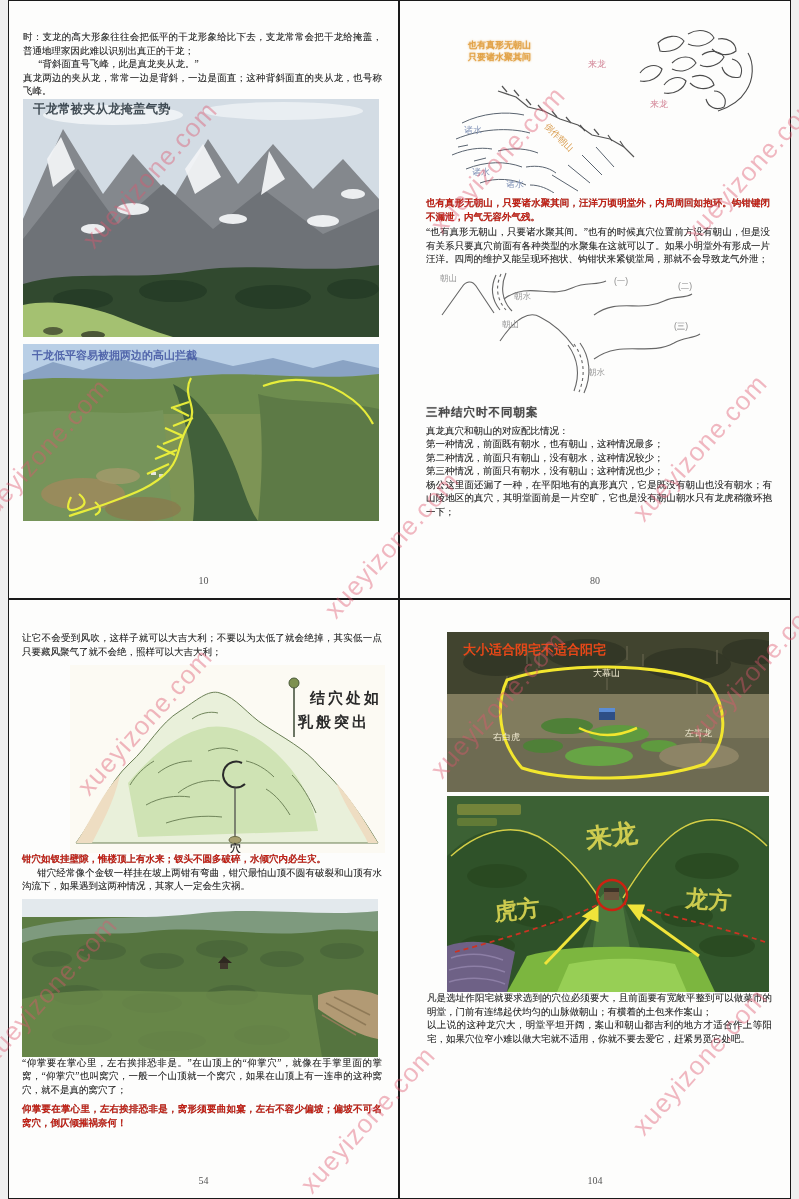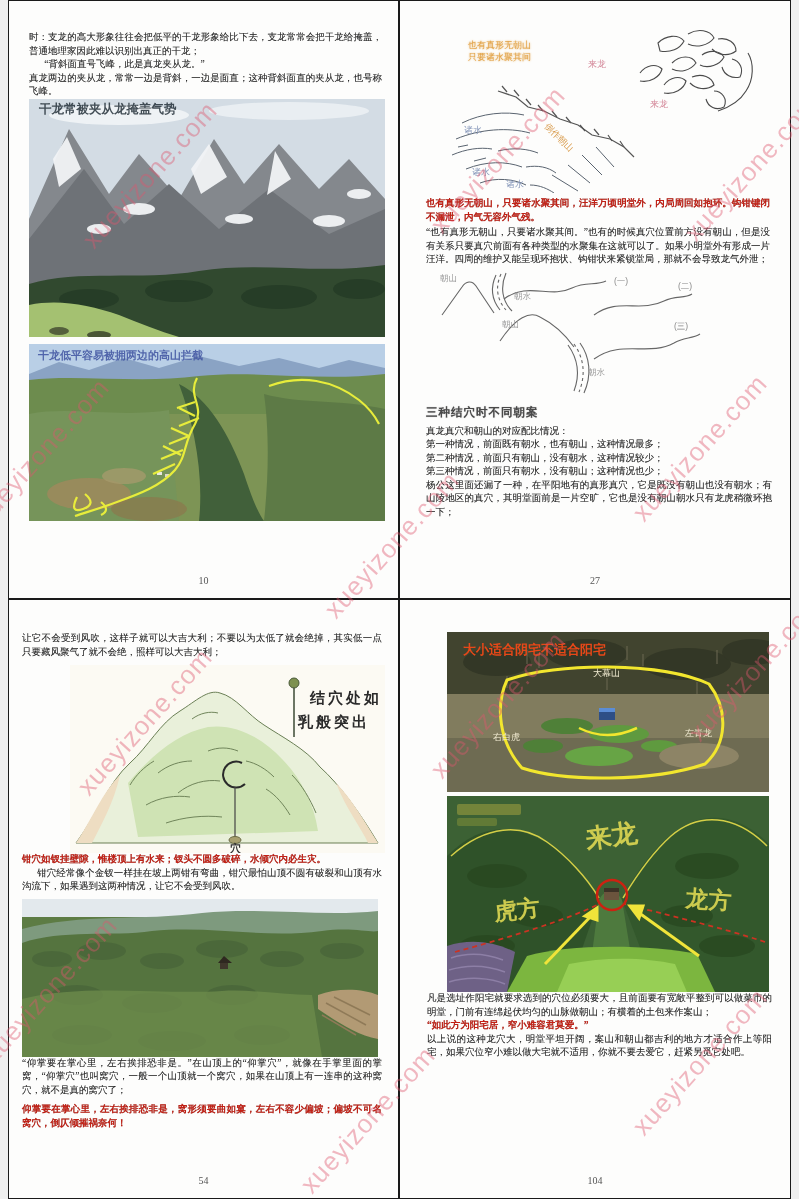--- a/index.html
+++ b/index.html
@@ -15,38 +15,38 @@
   .bold { font-weight:normal; }
   .indent { text-indent:1.6em; }
   .pagenum { position:absolute; bottom:12px; left:0; right:0; text-align:center;
              font-size:10px; color:#555; }
   .photo { position:relative; overflow:hidden; }
   .photo svg { display:block; }
   .fig { position:relative; }
   .heading44 { font-size:11.5px; font-weight:bold; color:#4a4a4a; letter-spacing:1px;
                text-shadow:0 0 1px rgba(90,90,90,0.6); }
   .orange-title { position:absolute; left:42px; top:10px; width:70px;
-                  color:#e2a348; font-weight:normal; font-size:9px; line-height:12px;
+                  color:#e2a348; font-weight:bold; font-size:9px; line-height:12px;
                   text-shadow:0 0 2px rgba(226,163,72,0.9); filter:blur(0.4px); }
   
   .wm-layer { position:absolute; inset:0; pointer-events:none; z-index:40; }
   .wm { position:absolute; font-family:"Liberation Sans", sans-serif; font-size:26px;
         color:rgba(222,86,110,0.42); white-space:nowrap; letter-spacing:1px;
         transform:translate(-50%,-50%) rotate(-48deg); }
   svg text { font-family:"Liberation Sans", sans-serif; }
   .brushtext { font-family:"Liberation Serif", serif; font-weight:bold; }
 </style>
 </head>
 <body>
 
 <div class="canvas">
   <div class="grid">
 
     <div class="page">
-      <div class="page-inner" style="padding:30px 16px 0 20px;">
+      <div class="page-inner" style="padding:30px 16px 0 14px;">
         <div class="p">时：支龙的高大形象往往会把低平的干龙形象给比下去，支龙常常会把干龙给掩盖，普通地理家因此难以识别出真正的干龙；</div>
         <div class="p bold indent">“背斜面直号飞峰，此是真龙夹从龙。”</div>
         <div class="p">真龙两边的夹从龙，常常一边是背斜，一边是面直；这种背斜面直的夹从龙，也号称飞峰。</div>
 
         <div class="photo" style="width:356px; height:238px;">
           <svg width="356" height="238" viewBox="0 0 356 238">
             <rect width="356" height="238" fill="#d3dce4"></rect>
             <ellipse cx="90" cy="16" rx="70" ry="10" fill="#eef2f5"></ellipse>
             <ellipse cx="260" cy="12" rx="80" ry="9" fill="#e9eef2"></ellipse>
             <path d="M0,120 L40,30 L80,95 L110,55 L150,100 L185,40 L215,85 L250,45 L290,90 L320,60 L356,100 L356,238 L0,238 Z" fill="#84888d"></path>
@@ -184,21 +184,21 @@
           </svg>
         </div>
 
         <div class="heading44" style="margin-top:6px;">三种结穴时不同朝案</div>
         <div class="p bold" style="margin-top:5px;">真龙真穴和朝山的对应配比情况：</div>
         <div class="p">第一种情况，前面既有朝水，也有朝山，这种情况最多；</div>
         <div class="p">第二种情况，前面只有朝山，没有朝水，这种情况较少；</div>
         <div class="p">第三种情况，前面只有朝水，没有朝山；这种情况也少；</div>
         <div class="p">杨公这里面还漏了一种，在平阳地有的真形真穴，它是既没有朝山也没有朝水；有山陵地区的真穴，其明堂面前是一片空旷，它也是没有朝山朝水只有龙虎稍微环抱一下；</div>
       </div>
-      <div class="pagenum">27</div>
+      <div class="pagenum">80</div>
     </div>
 
     <div class="page">
       <div class="page-inner" style="padding:32px 16px 0 13px;">
         <div class="p">让它不会受到风吹，这样子就可以大吉大利；不要以为太低了就会绝掉，其实低一点只要藏风聚气了就不会绝，照样可以大吉大利；</div>
 
         <div class="fig" style="width:315px; height:188px; margin:6px 0 0 48px;">
           <svg width="315" height="188" viewBox="0 0 315 188">
             <rect width="315" height="188" fill="#fcfaf3"></rect>
             <path d="M6,178 C28,148 38,118 60,98 C78,82 90,58 110,46 C126,36 138,24 150,28 C166,32 178,50 194,60 C212,72 236,84 250,102 C270,120 290,148 308,178 Z" fill="#e9f0da" stroke="#6a7f55" stroke-width="1"></path>
@@ -222,21 +222,21 @@
             <path d="M172,98 a13,13 0 1 0 3,21" stroke="#2a2a2a" stroke-width="2" fill="none"></path>
             <line x1="165" y1="122" x2="165" y2="172" stroke="#444" stroke-width="1.2"></line>
             <ellipse cx="165" cy="175" rx="6" ry="3.5" fill="#a8a070" stroke="#6a6a45"></ellipse>
             <text x="160" y="187" font-size="11" font-weight="bold" fill="#333" class="brushtext">穴</text>
             <text x="240" y="38" font-size="15" letter-spacing="3" fill="#2a2a2a" class="brushtext">结穴处如</text>
             <text x="228" y="62" font-size="15" letter-spacing="3" fill="#2a2a2a" class="brushtext">乳般突出</text>
           </svg>
         </div>
 
         <div class="p red" style="margin-top:0;">钳穴如钗挂壁隙，惟楼顶上有水来；钗头不圆多破碎，水倾穴内必生灾。</div>
-        <div class="p indent">钳穴经常像个金钗一样挂在坡上两钳有弯曲，钳穴最怕山顶不圆有破裂和山顶有水沟流下，如果遇到这两种情况，让它不会受到风吹。</div>
+        <div class="p indent">钳穴经常像个金钗一样挂在坡上两钳有弯曲，钳穴最怕山顶不圆有破裂和山顶有水沟流下，如果遇到这两种情况，其家人一定会生灾祸。</div>
 
         <div class="photo" style="width:356px; height:158px; margin-top:5px;">
           <svg width="356" height="158" viewBox="0 0 356 158">
             <rect width="356" height="158" fill="#5d7c44"></rect>
             <rect width="356" height="18" fill="#e3e9ed"></rect>
             <path d="M0,30 C60,14 120,22 180,14 C240,8 300,18 356,12 L356,44 L0,44 Z" fill="#7e9a7e"></path>
             <path d="M0,44 C40,30 90,38 130,32 C190,26 240,40 300,32 C330,28 348,34 356,32 L356,158 L0,158 Z" fill="#55743f"></path>
             <g fill="#49663a" opacity="0.8">
               <ellipse cx="30" cy="60" rx="20" ry="8"></ellipse>
                 <ellipse cx="80" cy="52" rx="24" ry="9"></ellipse>
@@ -348,21 +348,20 @@
               <text x="140" y="52" font-size="26" transform="rotate(-8 140 52)">来龙</text>
               <text x="48" y="124" font-size="23" transform="rotate(-6 48 124)">虎方</text>
               <text x="238" y="110" font-size="23" transform="rotate(4 238 110)">龙方</text>
             </g>
             <rect x="10" y="8" width="64" height="11" rx="2" fill="#a3a23f" opacity="0.55"></rect>
             <rect x="10" y="22" width="40" height="8" rx="2" fill="#8d9a3a" opacity="0.45"></rect>
           </svg>
         </div>
 
         <div class="p">凡是选址作阳宅就要求选到的穴位必须要大，且前面要有宽敞平整到可以做菜市的明堂，门前有连绵起伏均匀的山脉做朝山；有横着的土包来作案山；</div>
-        <div class="p red">“如此方为阳宅居，窄小难容君莫爱。”</div>
         <div class="p">以上说的这种龙穴大，明堂平坦开阔，案山和朝山都吉利的地方才适合作上等阳宅，如果穴位窄小难以做大宅就不适用，你就不要去爱它，赶紧另觅它处吧。</div>
       </div>
       <div class="pagenum">104</div>
     </div>
   </div>
 
   <div class="wm-layer">
     <span class="wm" style="left:150px; top:175px;">xueyizone.com</span>
     <span class="wm" style="left:42px;  top:452px;">xueyizone.com</span>
     <span class="wm" style="left:392px; top:545px;">xueyizone.com</span>

